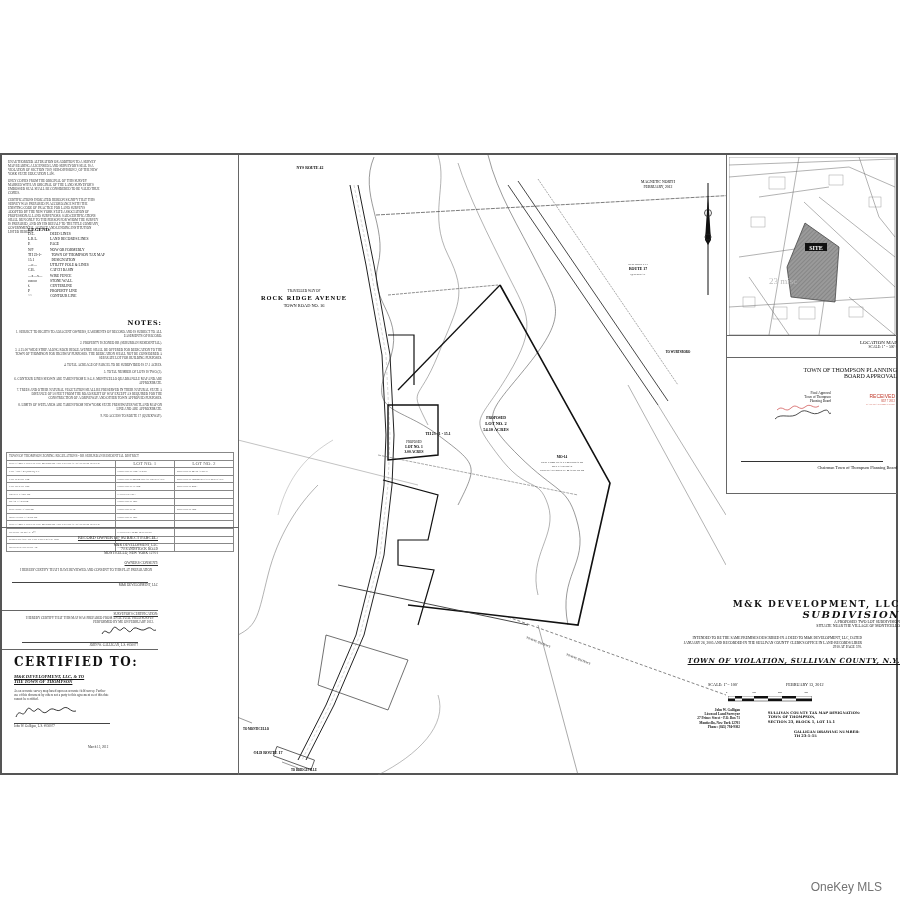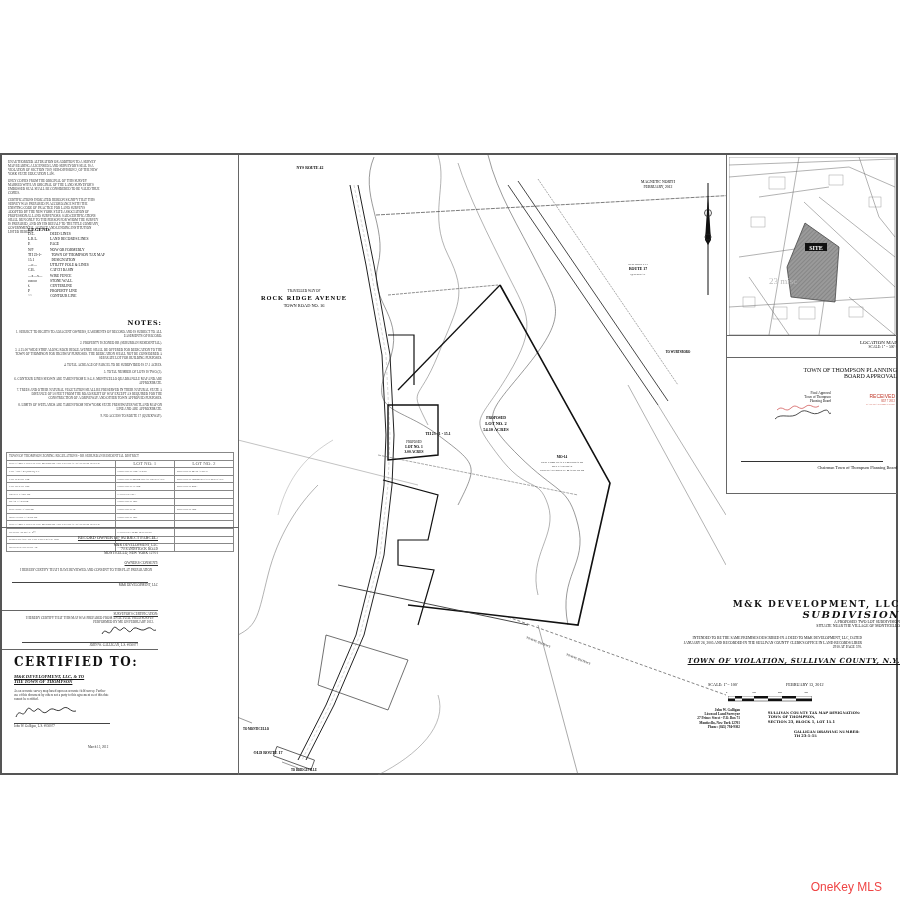--- a/index.html
+++ b/index.html
@@ -15,21 +15,21 @@
   .notes-p { margin:0 0 3px 0; }
   .legend-row { display:flex; gap:6px; font-size:3.6px; line-height:5.2px; }
   .legend-row span:first-child { width:16px; display:inline-block; }
   .zone-table { position:absolute; left:4px; top:297px; width:228px; border-collapse:collapse; font-size:2.8px; color:#444; }
   .zone-table td { border:0.6px solid #888; padding:0 2px; height:6.6px; }
   .zone-table .hdr { font-size:3.2px; }
   .lothead { font-size:5px; color:#666; text-align:center; }
   .boxline { position:absolute; left:0; width:236px; border-top:1.5px solid #666; }
   .heavy-title { font-family:"DejaVu Serif", serif; font-weight:900; letter-spacing:1px; }
   .right-panel { position:absolute; left:724px; top:0; width:170px; height:338px; border-left:1.5px solid #666; border-bottom:1.5px solid #666; }
-  .watermark { position:absolute; right:18px; bottom:6px; font-family:"Liberation Sans", sans-serif; font-size:12px; color:#ef4444; }
+  .watermark { position:absolute; right:18px; bottom:6px; font-family:"Liberation Sans", sans-serif; font-size:12px; color:#737373; }
   svg text { font-family:"Liberation Serif", serif; }
 </style>
 </head>
 <body>
 
 <div class="sheet">
 
   <div class="leftcol">
     <div class="abs tiny caps" style="left:6px; top:5px; width:92px;">
       <p class="notes-p">UNAUTHORIZED ALTERATION OR ADDITION TO A SURVEY MAP BEARING A LICENSED LAND SURVEYOR'S SEAL IS A VIOLATION OF SECTION 7209, SUB-DIVISION 2, OF THE NEW YORK STATE EDUCATION LAW.</p>

